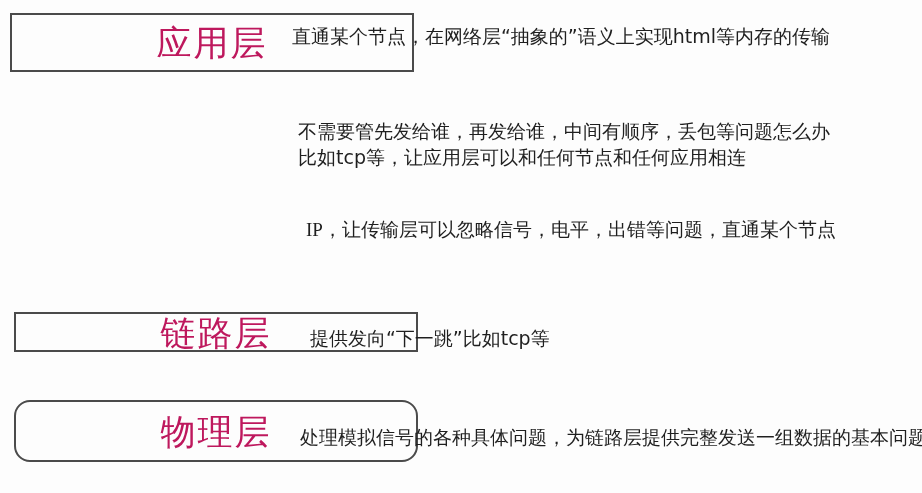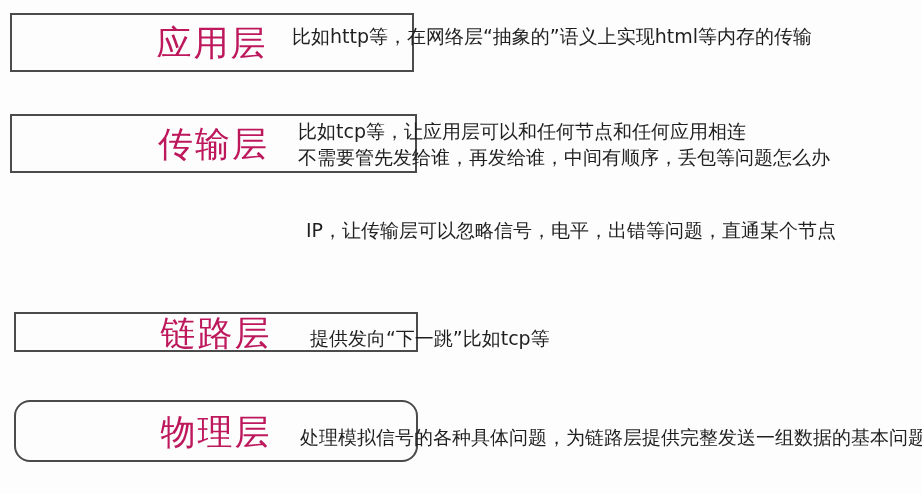--- a/index.html
+++ b/index.html
@@ -40,42 +40,39 @@
 
   
   .box1 { left: 10px; top: 13px;  width: 404px; height: 59px; }
   .box2 { left: 10px; top: 114px; width: 407px; height: 59px; }
   .box3 { left: 14px; top: 208px; width: 403px; height: 60px; }
   .box4 { left: 14px; top: 312px; width: 404px; height: 40px; }
   .box5 { left: 14px; top: 400px; width: 404px; height: 62px; border-radius: 16px; }
 
   .desc1 { left: 292px; top: 23px;  }
   .desc2 { left: 298px; top: 118px; }
-  .desc3 { left: 306px; top: 217px; }
+  .desc3 { left: 306px; top: 217px; font-family: Liberation Serif, serif; }
   .desc4 { left: 310px; top: 325px; }
   .desc5 { left: 300px; top: 424px; }
 </style>
 </head>
 <body>
 
 <div class="canvas">
 
   <div class="layer-box box1">
     <span class="layer-label">应用层</span>
   </div>
   <div class="layer-desc desc1">
-    <div class="desc-line">比如http等，在网络层“抽象的”语义上实现html等内存的传输</div>
+    <div class="desc-line">直通某个节点，在网络层“抽象的”语义上实现html等内存的传输</div>
   </div>
 
-  <div class="layer-box box2">
-    <span class="layer-label">传输层</span>
-  </div>
   <div class="layer-desc desc2">
+    <div class="desc-line">不需要管先发给谁，再发给谁，中间有顺序，丢包等问题怎么办</div>
     <div class="desc-line">比如tcp等，让应用层可以和任何节点和任何应用相连</div>
-    <div class="desc-line">不需要管先发给谁，再发给谁，中间有顺序，丢包等问题怎么办</div>
   </div>
 
   <div class="layer-desc desc3">
     <div class="desc-line">IP，让传输层可以忽略信号，电平，出错等问题，直通某个节点</div>
   </div>
 
   <div class="layer-box box4">
     <span class="layer-label">链路层</span>
   </div>
   <div class="layer-desc desc4">

